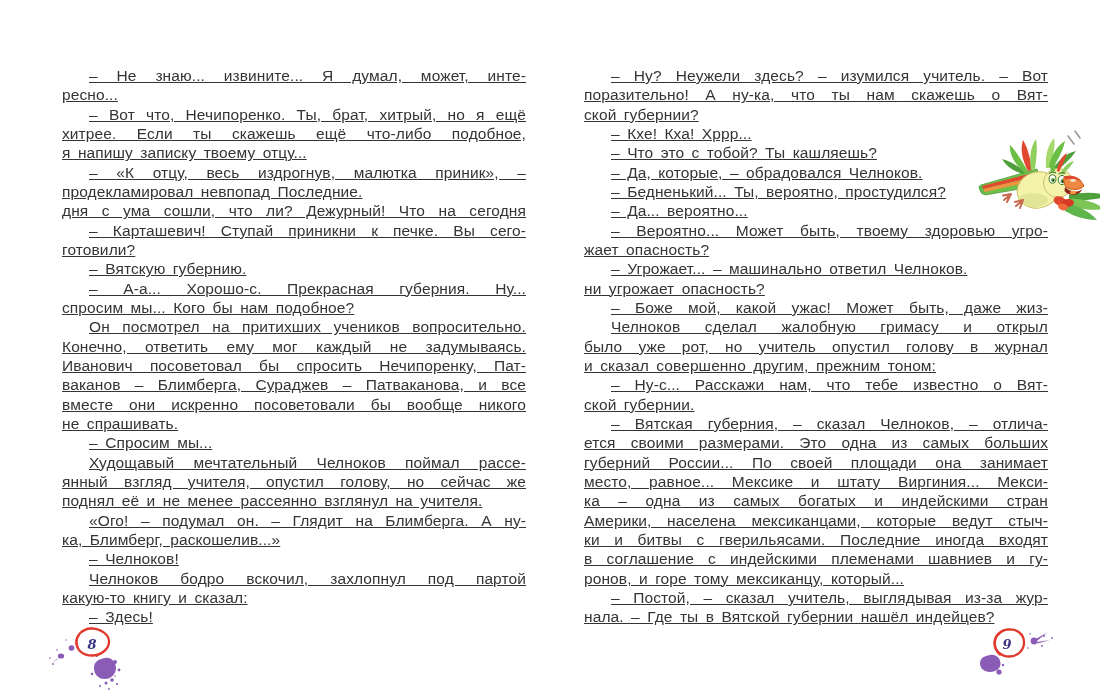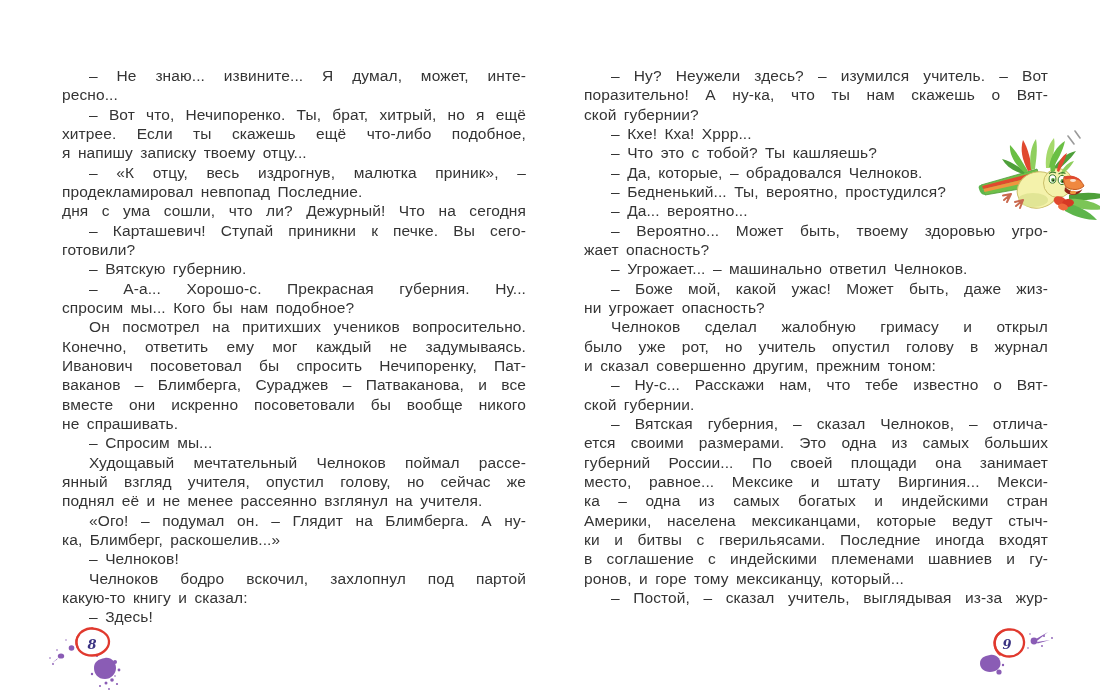--- a/index.html
+++ b/index.html
@@ -11,20 +11,21 @@
   .page-text{
     position:absolute;top:66px;width:464px;
     color:#343434;font-size:15.5px;
   }
   .page-text.left{left:62px;}
   .page-text.right{left:584px;}
   .line{
     height:19.34px;line-height:19.34px;
     letter-spacing:0.1px;word-spacing:3px;
     white-space:normal;
+    text-decoration:underline;
   }
   .line.j{text-align:justify;text-align-last:justify;}
   .line.first{padding-left:27px;}
   .pagenum{
     position:absolute;width:22px;text-align:center;
     font-family:"DejaVu Serif", serif;font-style:italic;font-weight:bold;
     font-size:13px;color:#3b3383;
   }
   .pagenum.pn-left{left:81px;top:637px;}
   .pagenum.pn-right{left:996px;top:637px;}
@@ -116,22 +117,22 @@
       <div class="line first">– Да... вероятно...</div>
     </div>
     <div>
       <div class="line first j">– Вероятно... Может быть, твоему здоровью угро-</div>
       <div class="line">жает опасность?</div>
     </div>
     <div>
       <div class="line first">– Угрожает... – машинально ответил Челноков.</div>
     </div>
     <div>
+      <div class="line">ни угрожает опасность?</div>
       <div class="line first j">– Боже мой, какой ужас! Может быть, даже жиз-</div>
-      <div class="line">ни угрожает опасность?</div>
     </div>
     <div>
       <div class="line first j">Челноков сделал жалобную гримасу и открыл</div>
       <div class="line j">было уже рот, но учитель опустил голову в журнал</div>
       <div class="line">и сказал совершенно другим, прежним тоном:</div>
     </div>
     <div>
       <div class="line first j">– Ну-с... Расскажи нам, что тебе известно о Вят-</div>
       <div class="line">ской губернии.</div>
     </div>
@@ -141,20 +142,21 @@
       <div class="line j">губерний России... По своей площади она занимает</div>
       <div class="line j">место, равное... Мексике и штату Виргиния... Мекси-</div>
       <div class="line j">ка – одна из самых богатых и индейскими стран</div>
       <div class="line j">Америки, населена мексиканцами, которые ведут стыч-</div>
       <div class="line j">ки и битвы с гверильясами. Последние иногда входят</div>
       <div class="line j">в соглашение с индейскими племенами шавниев и гу-</div>
       <div class="line">ронов, и горе тому мексиканцу, который...</div>
     </div>
     <div>
       <div class="line first j">– Постой, – сказал учитель, выглядывая из-за жур-</div>
+      <div class="line">нала. – Где ты в Вятской губернии нашёл индейцев?</div>
     </div>
   </div>
 
 <svg id="parrot" class="deco" width="145" height="118" viewBox="0 0 145 118">
 
   <g stroke="#9a9a9a" stroke-width="1.6" stroke-linecap="round">
     <path d="M103,9 l6,8" fill="none"></path>
     <path d="M110,4 l5,7" fill="none"></path>
   </g>
 

